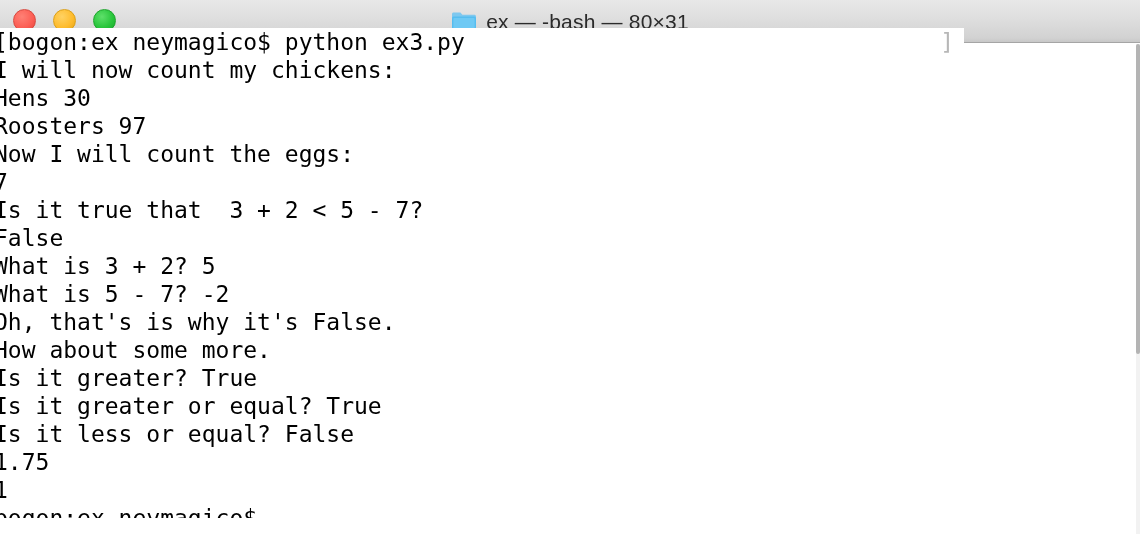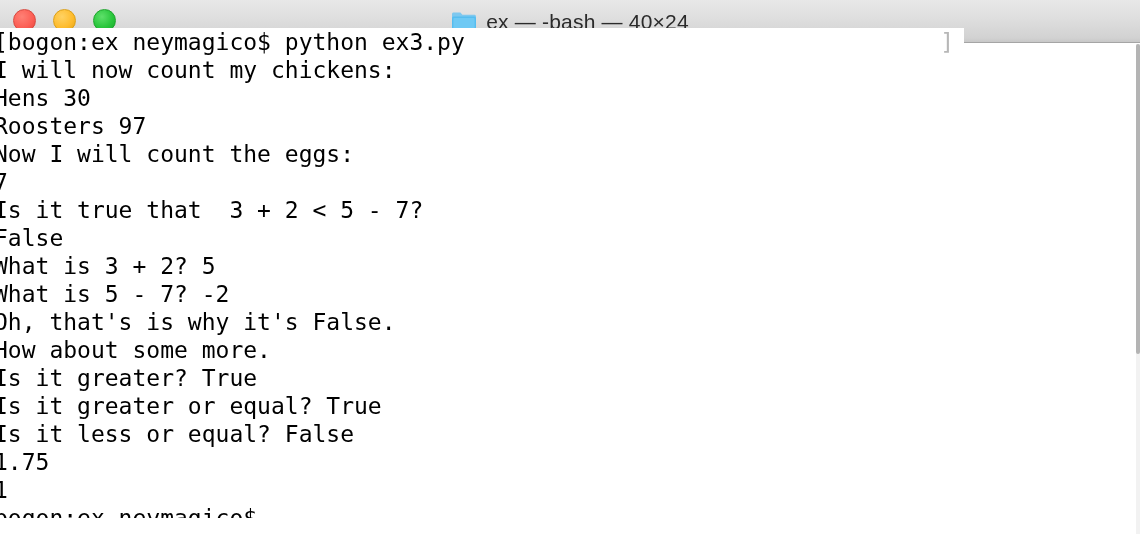--- a/index.html
+++ b/index.html
@@ -168,21 +168,21 @@
     </div>
 
     <div id="title-area">
       <span id="folder-icon">
         <svg width="26" height="21" viewBox="0 0 26 21" xmlns="http://www.w3.org/2000/svg">
           <path d="M1 3.2 C1 2.3 1.7 1.6 2.6 1.6 L9.4 1.6 L11.4 3.8 L23.4 3.8 C24.3 3.8 25 4.5 25 5.4 L25 7.2 L1 7.2 Z" fill="#7ec8ef"></path>
           <rect x="1" y="5.6" width="24" height="14.2" rx="1.6" fill="#55bdf0"></rect>
           <rect x="2.4" y="7.0" width="21.2" height="11.4" rx="1" fill="#6ec9f4"></rect>
         </svg>
       </span>
-      <span id="window-title">ex — -bash — 40×24</span>
+      <span id="window-title">ex — -bash — 80×31</span>
     </div>
   </div>
 
   <div id="terminal">
     <div id="term-text"><div class="term-line">[bogon:ex neymagico$ python ex3.py</div><div class="term-line">I will now count my chickens:</div><div class="term-line">Hens 30</div><div class="term-line">Roosters 97</div><div class="term-line">Now I will count the eggs:</div><div class="term-line">7</div><div class="term-line">Is it true that  3 + 2 &lt; 5 - 7?</div><div class="term-line">False</div><div class="term-line">What is 3 + 2? 5</div><div class="term-line">What is 5 - 7? -2</div><div class="term-line">Oh, that's is why it's False.</div><div class="term-line">How about some more.</div><div class="term-line">Is it greater? True</div><div class="term-line">Is it greater or equal? True</div><div class="term-line">Is it less or equal? False</div><div class="term-line">1.75</div><div class="term-line">1</div><div class="term-line">bogon:ex neymagico$ </div></div>
     <div id="right-bracket">]</div>
 
   </div>
 
   <div id="scrollbar-track"></div>

